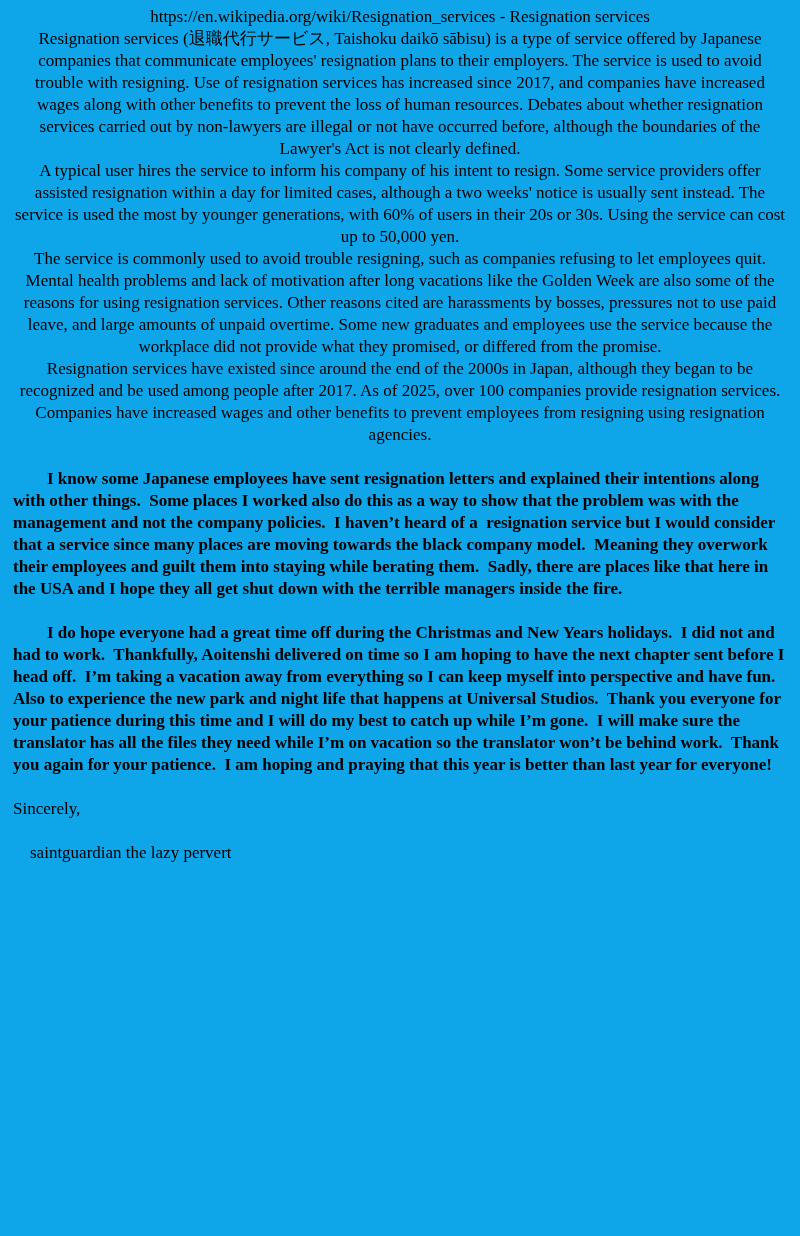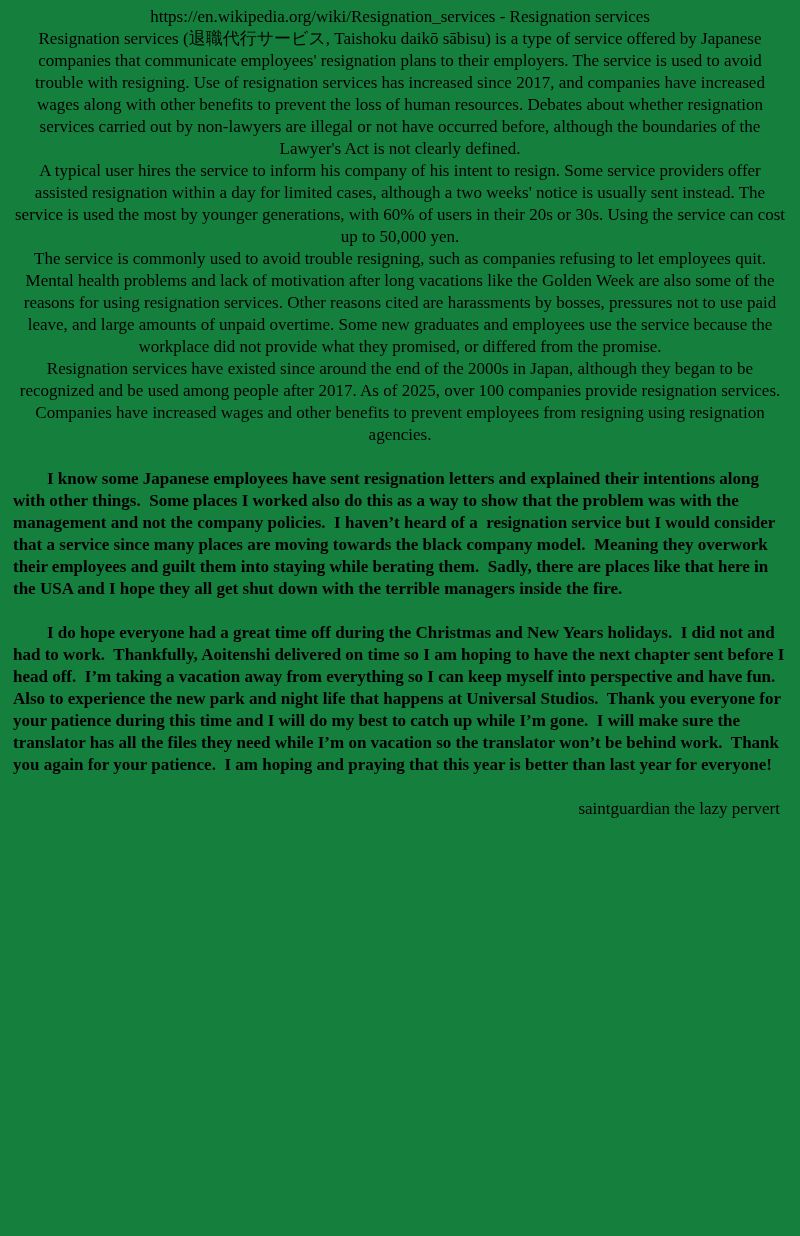--- a/index.html
+++ b/index.html
@@ -10,43 +10,44 @@
     overflow: hidden;
     font-family: "Liberation Serif", "DejaVu Serif", serif;
     color: #000000;
     font-size: 17px;
     line-height: 22px;
   }
   .page {
     width: 800px;
     height: 1236px;
     padding: 6px 13px 0 13px;
-    background: #15803d;
+    background: #0ea5e9;
   }
   .wiki-section { text-align: center; }
   .wiki-section p { margin: 0; }
   .letter-section { text-align: left; margin-top: 22px; }
   .letter-section p { margin: 0 0 22px 0; white-space: pre-wrap; }
   .letter-section p.letter-body { text-indent: 34px; font-weight: bold; }
-  .signature-block p { margin: 7px; white-space: pre-wrap; text-align: right; }
+  .signature-block p { margin: 17px; white-space: pre-wrap; }
 </style>
 </head>
 <body>
 
 <div class="page">
 
   <div class="wiki-section">
     <p>https://en.wikipedia.org/wiki/Resignation_services - Resignation services</p>
     <p>Resignation services (退職代行サービス, Taishoku daikō sābisu) is a type of service offered by Japanese companies that communicate employees' resignation plans to their employers. The service is used to avoid trouble with resigning. Use of resignation services has increased since 2017, and companies have increased wages along with other benefits to prevent the loss of human resources. Debates about whether resignation services carried out by non-lawyers are illegal or not have occurred before, although the boundaries of the Lawyer's Act is not clearly defined.</p>
     <p>A typical user hires the service to inform his company of his intent to resign. Some service providers offer assisted resignation within a day for limited cases, although a two weeks' notice is usually sent instead. The service is used the most by younger generations, with 60% of users in their 20s or 30s. Using the service can cost up to 50,000 yen.</p>
     <p>The service is commonly used to avoid trouble resigning, such as companies refusing to let employees quit. Mental health problems and lack of motivation after long vacations like the Golden Week are also some of the reasons for using resignation services. Other reasons cited are harassments by bosses, pressures not to use paid leave, and large amounts of unpaid overtime. Some new graduates and employees use the service because the workplace did not provide what they promised, or differed from the promise.</p>
     <p>Resignation services have existed since around the end of the 2000s in Japan, although they began to be recognized and be used among people after 2017. As of 2025, over 100 companies provide resignation services. Companies have increased wages and other benefits to prevent employees from resigning using resignation agencies.</p>
   </div>
 
   <div class="letter-section">
     <p class="letter-body">I know some Japanese employees have sent resignation letters and explained their intentions along with other things.  Some places I worked also do this as a way to show that the problem was with the management and not the company policies.  I haven’t heard of a  resignation service but I would consider that a service since many places are moving towards the black company model.  Meaning they overwork their employees and guilt them into staying while berating them.  Sadly, there are places like that here in the USA and I hope they all get shut down with the terrible managers inside the fire.</p>
     <p class="letter-body">I do hope everyone had a great time off during the Christmas and New Years holidays.  I did not and had to work.  Thankfully, Aoitenshi delivered on time so I am hoping to have the next chapter sent before I head off.  I’m taking a vacation away from everything so I can keep myself into perspective and have fun.  Also to experience the new park and night life that happens at Universal Studios.  Thank you everyone for your patience during this time and I will do my best to catch up while I’m gone.  I will make sure the translator has all the files they need while I’m on vacation so the translator won’t be behind work.  Thank you again for your patience.  I am hoping and praying that this year is better than last year for everyone!</p>
+    <p class="letter-closing">Sincerely,</p>
     <div class="signature-block">
       <p>saintguardian the lazy pervert</p>
     </div>
   </div>
 
 </div>
 
 </body></html>

